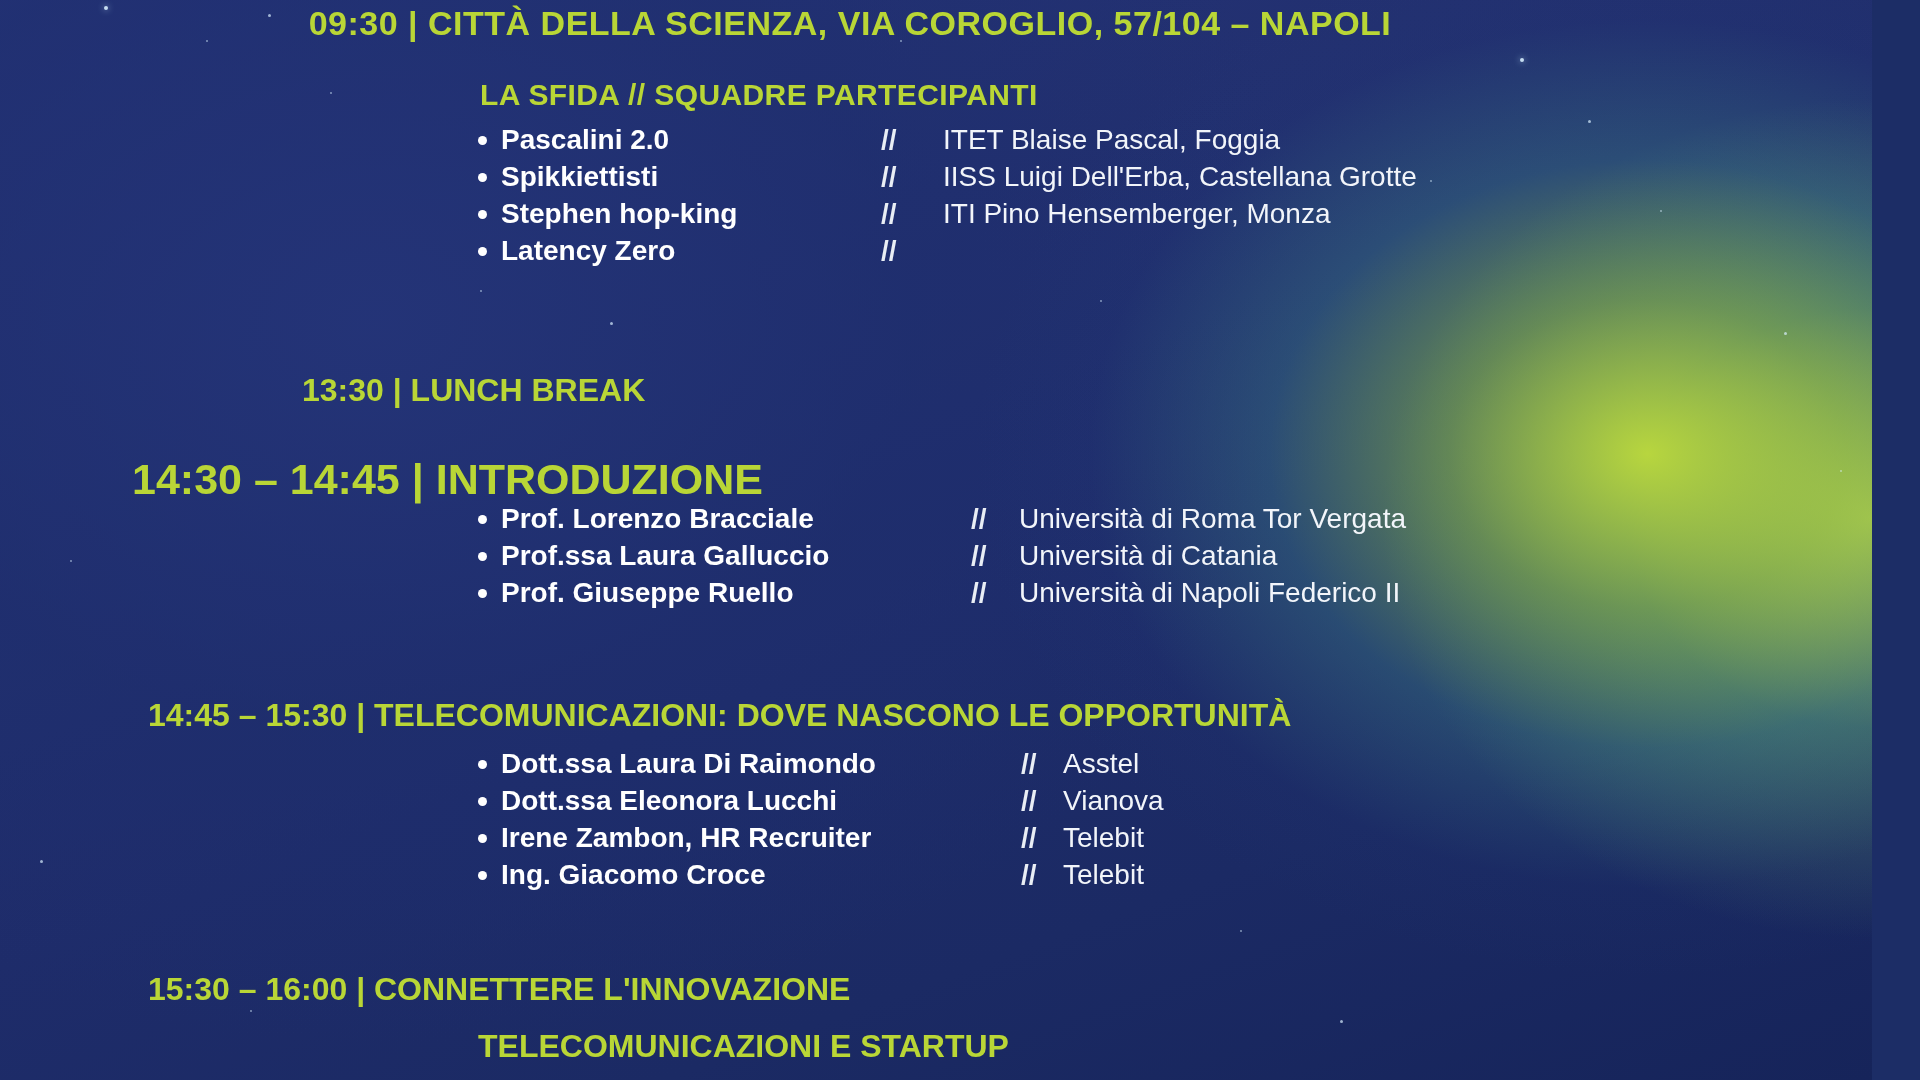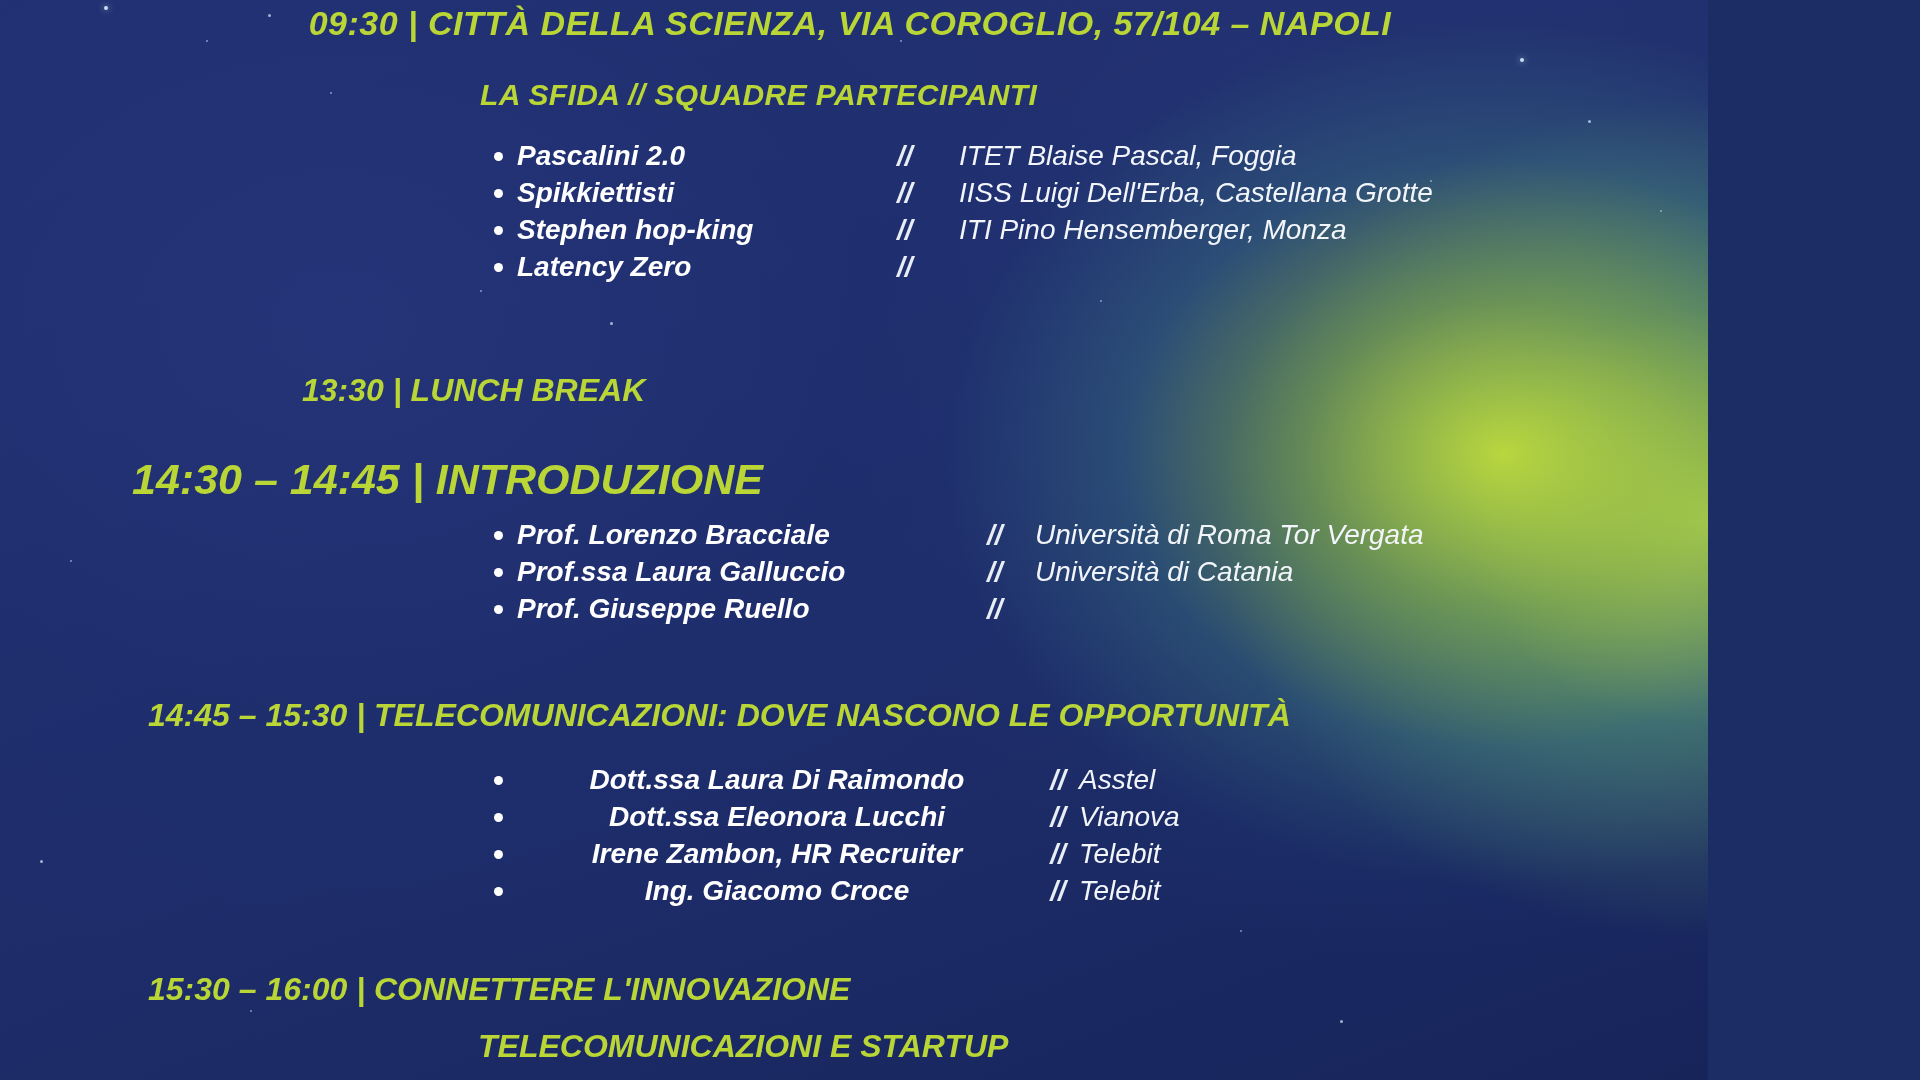--- a/index.html
+++ b/index.html
@@ -9,29 +9,28 @@
   body {
     width: 1920px;
     height: 1080px;
     overflow: hidden;
     font-family: "Liberation Sans", sans-serif;
     background: #1c2d66;
   }
 
   .poster {
     position: relative;
-    width: 1708px;
+    width: 1872px;
     height: 1080px;
     overflow: hidden;
     background:
       radial-gradient(ellipse 900px 700px at 88% 42%, rgba(190, 220, 60, 0.95) 0%, rgba(150, 200, 70, 0.55) 22%, rgba(70, 150, 140, 0.30) 42%, rgba(40, 80, 140, 0.05) 62%, rgba(30, 50, 120, 0) 75%),
       radial-gradient(ellipse 700px 600px at 100% 48%, rgba(205, 225, 70, 0.85) 0%, rgba(120, 190, 110, 0.35) 35%, rgba(40, 80, 150, 0) 70%),
       radial-gradient(ellipse 1200px 900px at 20% 30%, rgba(36, 52, 120, 0.9) 0%, rgba(30, 46, 110, 0.6) 45%, rgba(26, 40, 95, 0) 80%),
       linear-gradient(160deg, #26347a 0%, #223070 30%, #1e2c6a 55%, #1b2a64 75%, #16245a 100%);
-    font-style: italic;
   }
 
   .stars {
     position: absolute;
     inset: 0;
     pointer-events: none;
   }
   .star {
     position: absolute;
     background: #d8f0ff;
@@ -66,21 +65,21 @@
     left: 480px;
     top: 78px;
     font-size: 30px;
     color: #b9d636;
     font-weight: bold;
     letter-spacing: 0.4px;
   }
 
   ul.teams, ul.people {
     list-style: none;
-    margin: 16px;
+    margin: 0;
     padding: 0;
   }
   ul.teams li, ul.people li {
     display: flex;
     align-items: baseline;
     color: #ffffff;
     margin-bottom: 5px;
   }
   .bullet {
     display: inline-block;
@@ -154,21 +153,20 @@
     font-size: 32px;
     color: #b9d636;
     font-weight: bold;
   }
 
   .tlc-list {
     position: absolute;
     left: 478px;
     top: 748px;
     font-size: 28px;
-    text-align: center;
   }
   .tlc-list .col-name { width: 520px; }
   .tlc-list .col-sep { width: 42px; }
 
   .head-1530-1 {
     position: absolute;
     left: 148px;
     top: 971px;
     font-size: 32px;
     color: #b9d636;
@@ -257,20 +255,21 @@
       <li>
         <span class="bullet"></span>
         <span class="name col-name">Prof.ssa Laura Galluccio</span>
         <span class="slashes col-sep">//</span>
         <span class="org">Università di Catania</span>
       </li>
       <li>
         <span class="bullet"></span>
         <span class="name col-name">Prof. Giuseppe Ruello</span>
         <span class="slashes col-sep">//</span>
+        <span class="org">Università di Napoli Federico II</span>
       </li>
     </ul>
 
     <div class="head-1445">14:45 – 15:30 | TELECOMUNICAZIONI: DOVE NASCONO LE OPPORTUNITÀ</div>
 
     <ul class="people tlc-list">
       <li>
         <span class="bullet"></span>
         <span class="name col-name">Dott.ssa Laura Di Raimondo</span>
         <span class="slashes col-sep">//</span>

